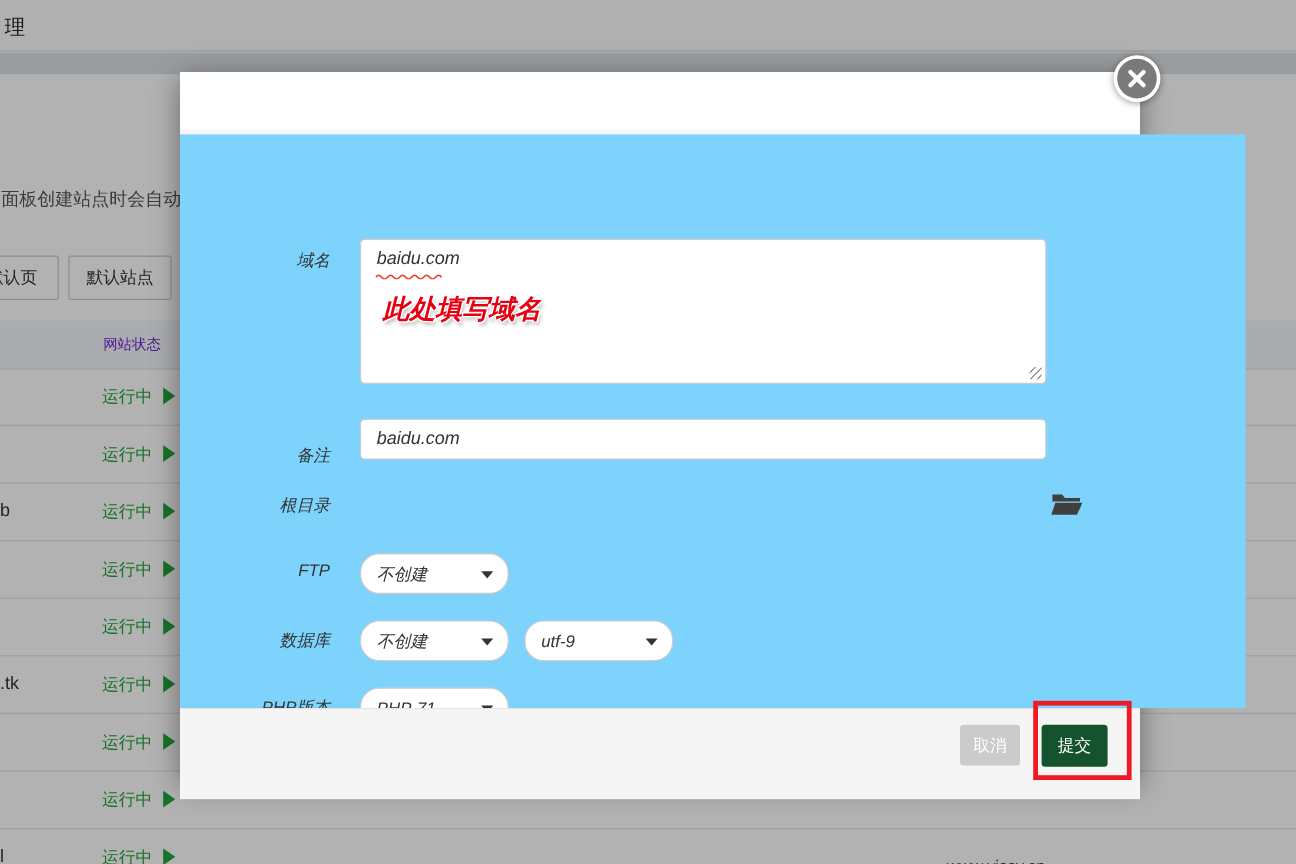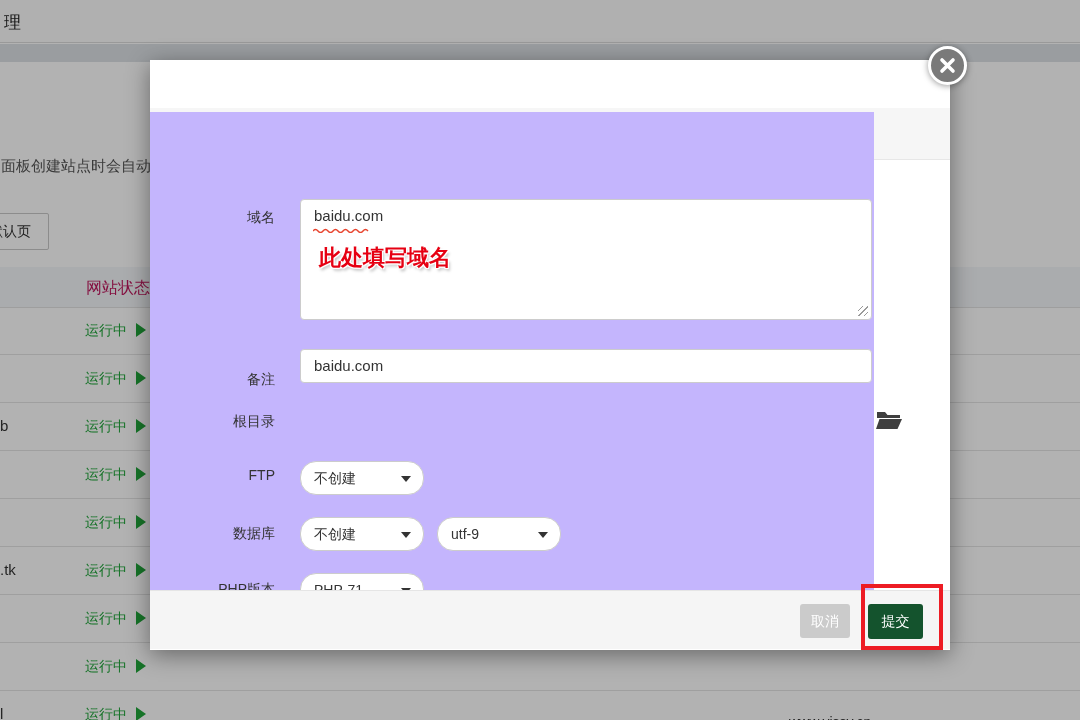--- a/index.html
+++ b/index.html
@@ -11,50 +11,50 @@
   .bg { position:absolute; inset:0; z-index:1; }
   .topbar { position:absolute; left:0; top:0; width:1080px; height:43px; background:#fdfdfd; border-bottom:1px solid #dcdcdc; }
   .topbar-title { position:absolute; left:4px; top:11px; font-size:17px; color:#222; }
   .subband { position:absolute; left:0; top:44px; width:1080px; height:18px; background:#dde1e6; }
   .content { position:absolute; left:0; top:62px; width:1080px; height:658px; background:#ffffff; }
   .tip { position:absolute; left:1px; top:95px; font-size:15px; color:#555; white-space:nowrap; }
   .pbtn { position:absolute; top:151px; height:37px; line-height:35px; background:#fff; border:1px solid #c9c9c9; border-radius:2px; font-size:14px; color:#333; text-align:center; padding:0 14px; }
   .pbtn1 { left:-29px; width:78px; }
   .pbtn2 { left:57px;  width:86px; }
   .thead { position:absolute; left:0; top:205px; width:1080px; height:41px; background:#f4f6f9; border-bottom:1px solid #e3e3e3; }
-  .thead-label { position:absolute; left:86px; top:0; line-height:41px; font-size:16px; color:#be185d; }
+  .thead-label { position:absolute; left:86px; top:0; line-height:41px; font-size:12px; color:#6d28d9; }
   .trow { position:absolute; left:0; width:1080px; height:47px; border-bottom:1px solid #e4e4e4; }
   .frag { position:absolute; left:0; top:13px; font-size:15px; color:#333; }
   .status { position:absolute; left:85px; top:14px; font-size:14px; color:#20a53a; }
   .play-icon { position:absolute; left:136px; top:15px; width:0; height:0; border-left:10px solid #20a53a; border-top:7px solid transparent; border-bottom:7px solid transparent; }
   .row-remark { position:absolute; left:789px; top:22px; font-size:14px; color:#333; }
 
   
   .overlay { position:absolute; inset:0; background:rgba(0,0,0,0.30); z-index:5; }
 
   
   .modal { position:absolute; left:150px; top:60px; width:800px; height:590px; background:#fff; z-index:10; box-shadow:0 5px 22px rgba(0,0,0,0.42); }
   .m-header { position:absolute; left:0; top:0; width:800px; height:52px; background:#f6f6f6; border-bottom:1px solid #e7e7e7;margin-top:48px; }
   .m-title { position:absolute; left:28px; top:0; line-height:52px; font-size:16px; color:#444; }
-  .m-body { position:absolute; left:0; top:52px; width:724px; height:478px; background:#c4b5fd; }
+  .m-body { position:absolute; left:0; top:52px; width:888px; height:478px; background:#7dd3fc;font-style:italic; }
   .flabel { position:absolute; left:5px; width:120px; text-align:right; font-size:14px; color:#333; }
   .field { position:absolute; left:150px; width:572px; height:34px; background:#fff; border:1px solid #ccc; border-radius:4px; }
   .field-value { position:absolute; left:13px; top:0; line-height:32px; font-size:15px; color:#333; white-space:nowrap; }
   .domain-box { position:absolute; left:150px; top:87px; width:572px; height:121px; background:#fff; border:1px solid #ccc; border-radius:4px; }
   .domain-value { position:absolute; left:13px; top:7px; font-size:15px; color:#333; }
   .squiggle { position:absolute; left:12px; top:28px; }
   .annotation { position:absolute; left:18px; top:43px; font-size:22px; font-weight:bold; color:#e60012;
      text-shadow:-1px -1px 0 #fff, 1px -1px 0 #fff, -1px 1px 0 #fff, 1px 1px 0 #fff, 2px 3px 3px rgba(0,0,0,0.25); }
   .resize-handle { position:absolute; right:3px; bottom:3px; width:10px; height:10px;
      background:repeating-linear-gradient(135deg, transparent 0 3px, #9a9a9a 3px 4px); }
   .sel { position:absolute; width:124px; height:34px; background:#fff; border:1px solid #ccc; border-radius:16px; }
   .sel-value { position:absolute; left:13px; line-height:32px; font-size:14px; color:#333; }
   .caret-icon { position:absolute; right:12px; top:14px; width:0; height:0; border-left:5px solid transparent; border-right:5px solid transparent; border-top:6px solid #333; }
   .folder-icon { position:absolute; left:726px; top:297px; width:26px; height:22px; cursor:pointer; }
-  .m-footer { position:absolute; left:0; top:530px; width:800px; height:59px; background:#f5f5f5; border-top:1px solid #e5e5e5; }
+  .m-footer { position:absolute; left:0; top:530px; width:800px; height:76px; background:#f5f5f5; border-top:1px solid #e5e5e5; }
   .btn-cancel { position:absolute; left:650px; top:13px; width:50px; height:34px; background:#cbcbcb; border:none; border-radius:3px; color:#fff; font-size:14px; line-height:34px; text-align:center; }
   .btn-submit { position:absolute; left:718px; top:13px; width:55px; height:35px; background:#14532d; border:none; border-radius:3px; color:#fff; font-size:14px; line-height:35px; text-align:center; }
 
   
   .close-btn { position:absolute; left:928px; top:46px; width:39px; height:39px; border-radius:50%; background:#7a7a7a; border:3px solid #fff; box-shadow:0 1px 6px rgba(0,0,0,0.4); z-index:12; }
   .red-box { position:absolute; left:861px; top:584px; width:82px; height:66px; border:4px solid #ed1c24; z-index:13; background:transparent; }
 </style>
 </head>
 <body>
 
@@ -63,20 +63,21 @@
   <div class="bg">
     <div class="topbar">
       <span class="topbar-title">理</span>
     </div>
     <div class="subband"></div>
     <div class="content">
 
       <div class="tip">面板创建站点时会自动创</div>
 
       <button class="pbtn pbtn1">默认页</button>
+      <button class="pbtn pbtn2">默认站点</button>
 
       <div class="thead">
         <span class="thead-label">网站状态</span>
       </div>
 
       <div class="trow" style="top:246px">
         <span class="frag"></span>
         <span class="status">运行中</span>
         <span class="play-icon"></span>
       </div>

